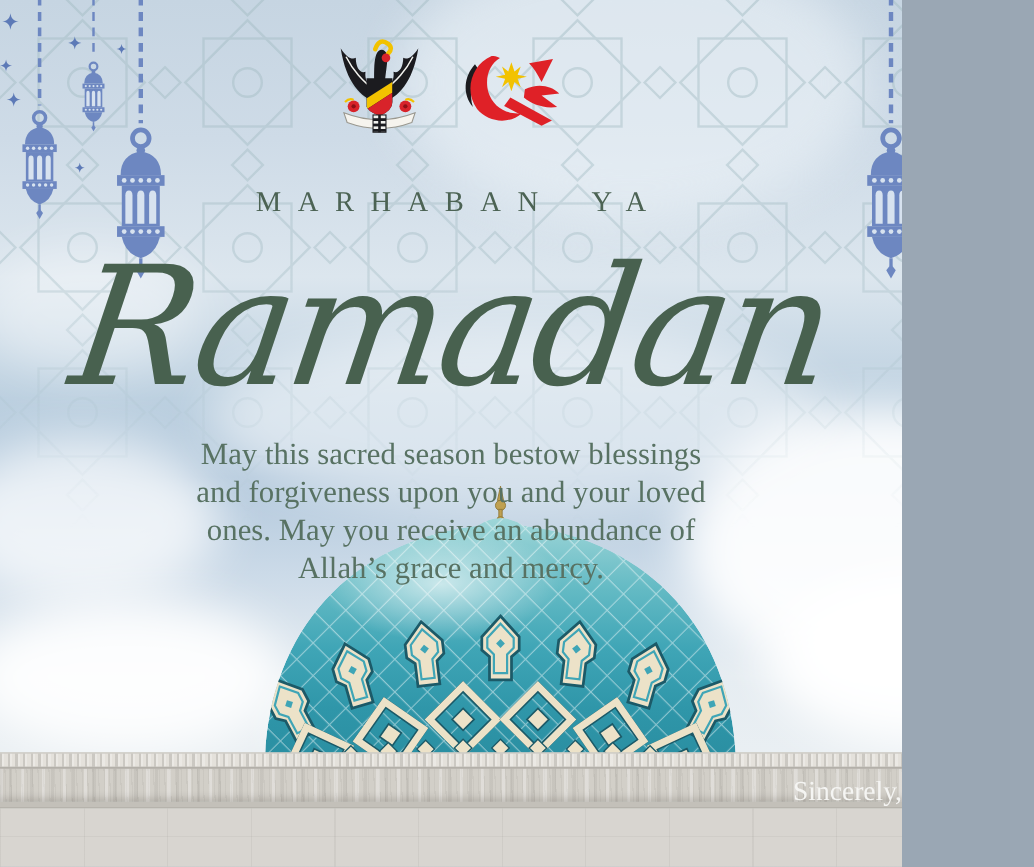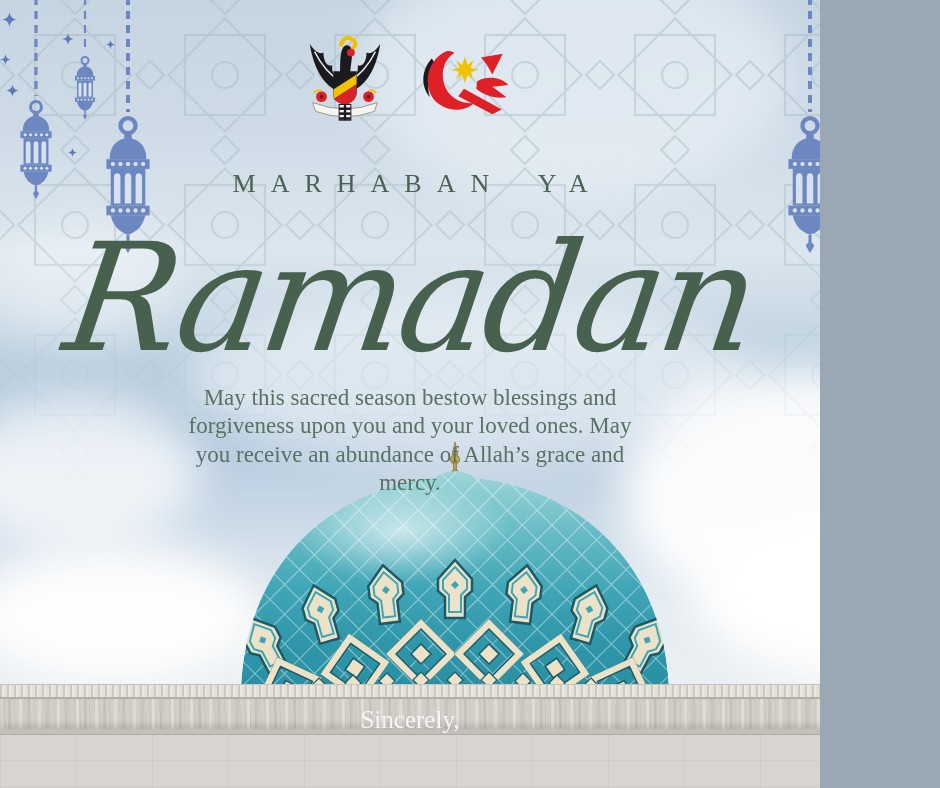--- a/index.html
+++ b/index.html
@@ -62,23 +62,23 @@
   .kicker{
     top:169px; font-size:26px; color:#4c6354;
     letter-spacing:15px; word-spacing:13px; margin-left:15px; font-weight:400;
   }
   .title{
     top:216px; font-size:150px; line-height:1.1; color:#48614f;
     font-style:italic; letter-spacing:-5px; transform:skewX(-8deg);
     font-family:"DejaVu Serif","Liberation Serif",serif;
   }
   .message{
-    top:384px; left:170px; right:170px; font-size:23px; line-height:1.23; color:#587263;
-  }
-  .signoff{ top:705px; font-size:25px; line-height:1.22; color:#f5f5f3; }
+    top:397px; left:170px; right:170px; font-size:28px; line-height:1.23; color:#587263;
+  }
+  .signoff{ top:705px; font-size:25px; line-height:1.22; color:#f5f5f3;text-align:right; }
 </style>
 </head>
 <body>
 
 <div class="card">
 
   <div class="sky"></div>
 
   <div class="cloud c1"></div>
   <div class="cloud c2"></div>

